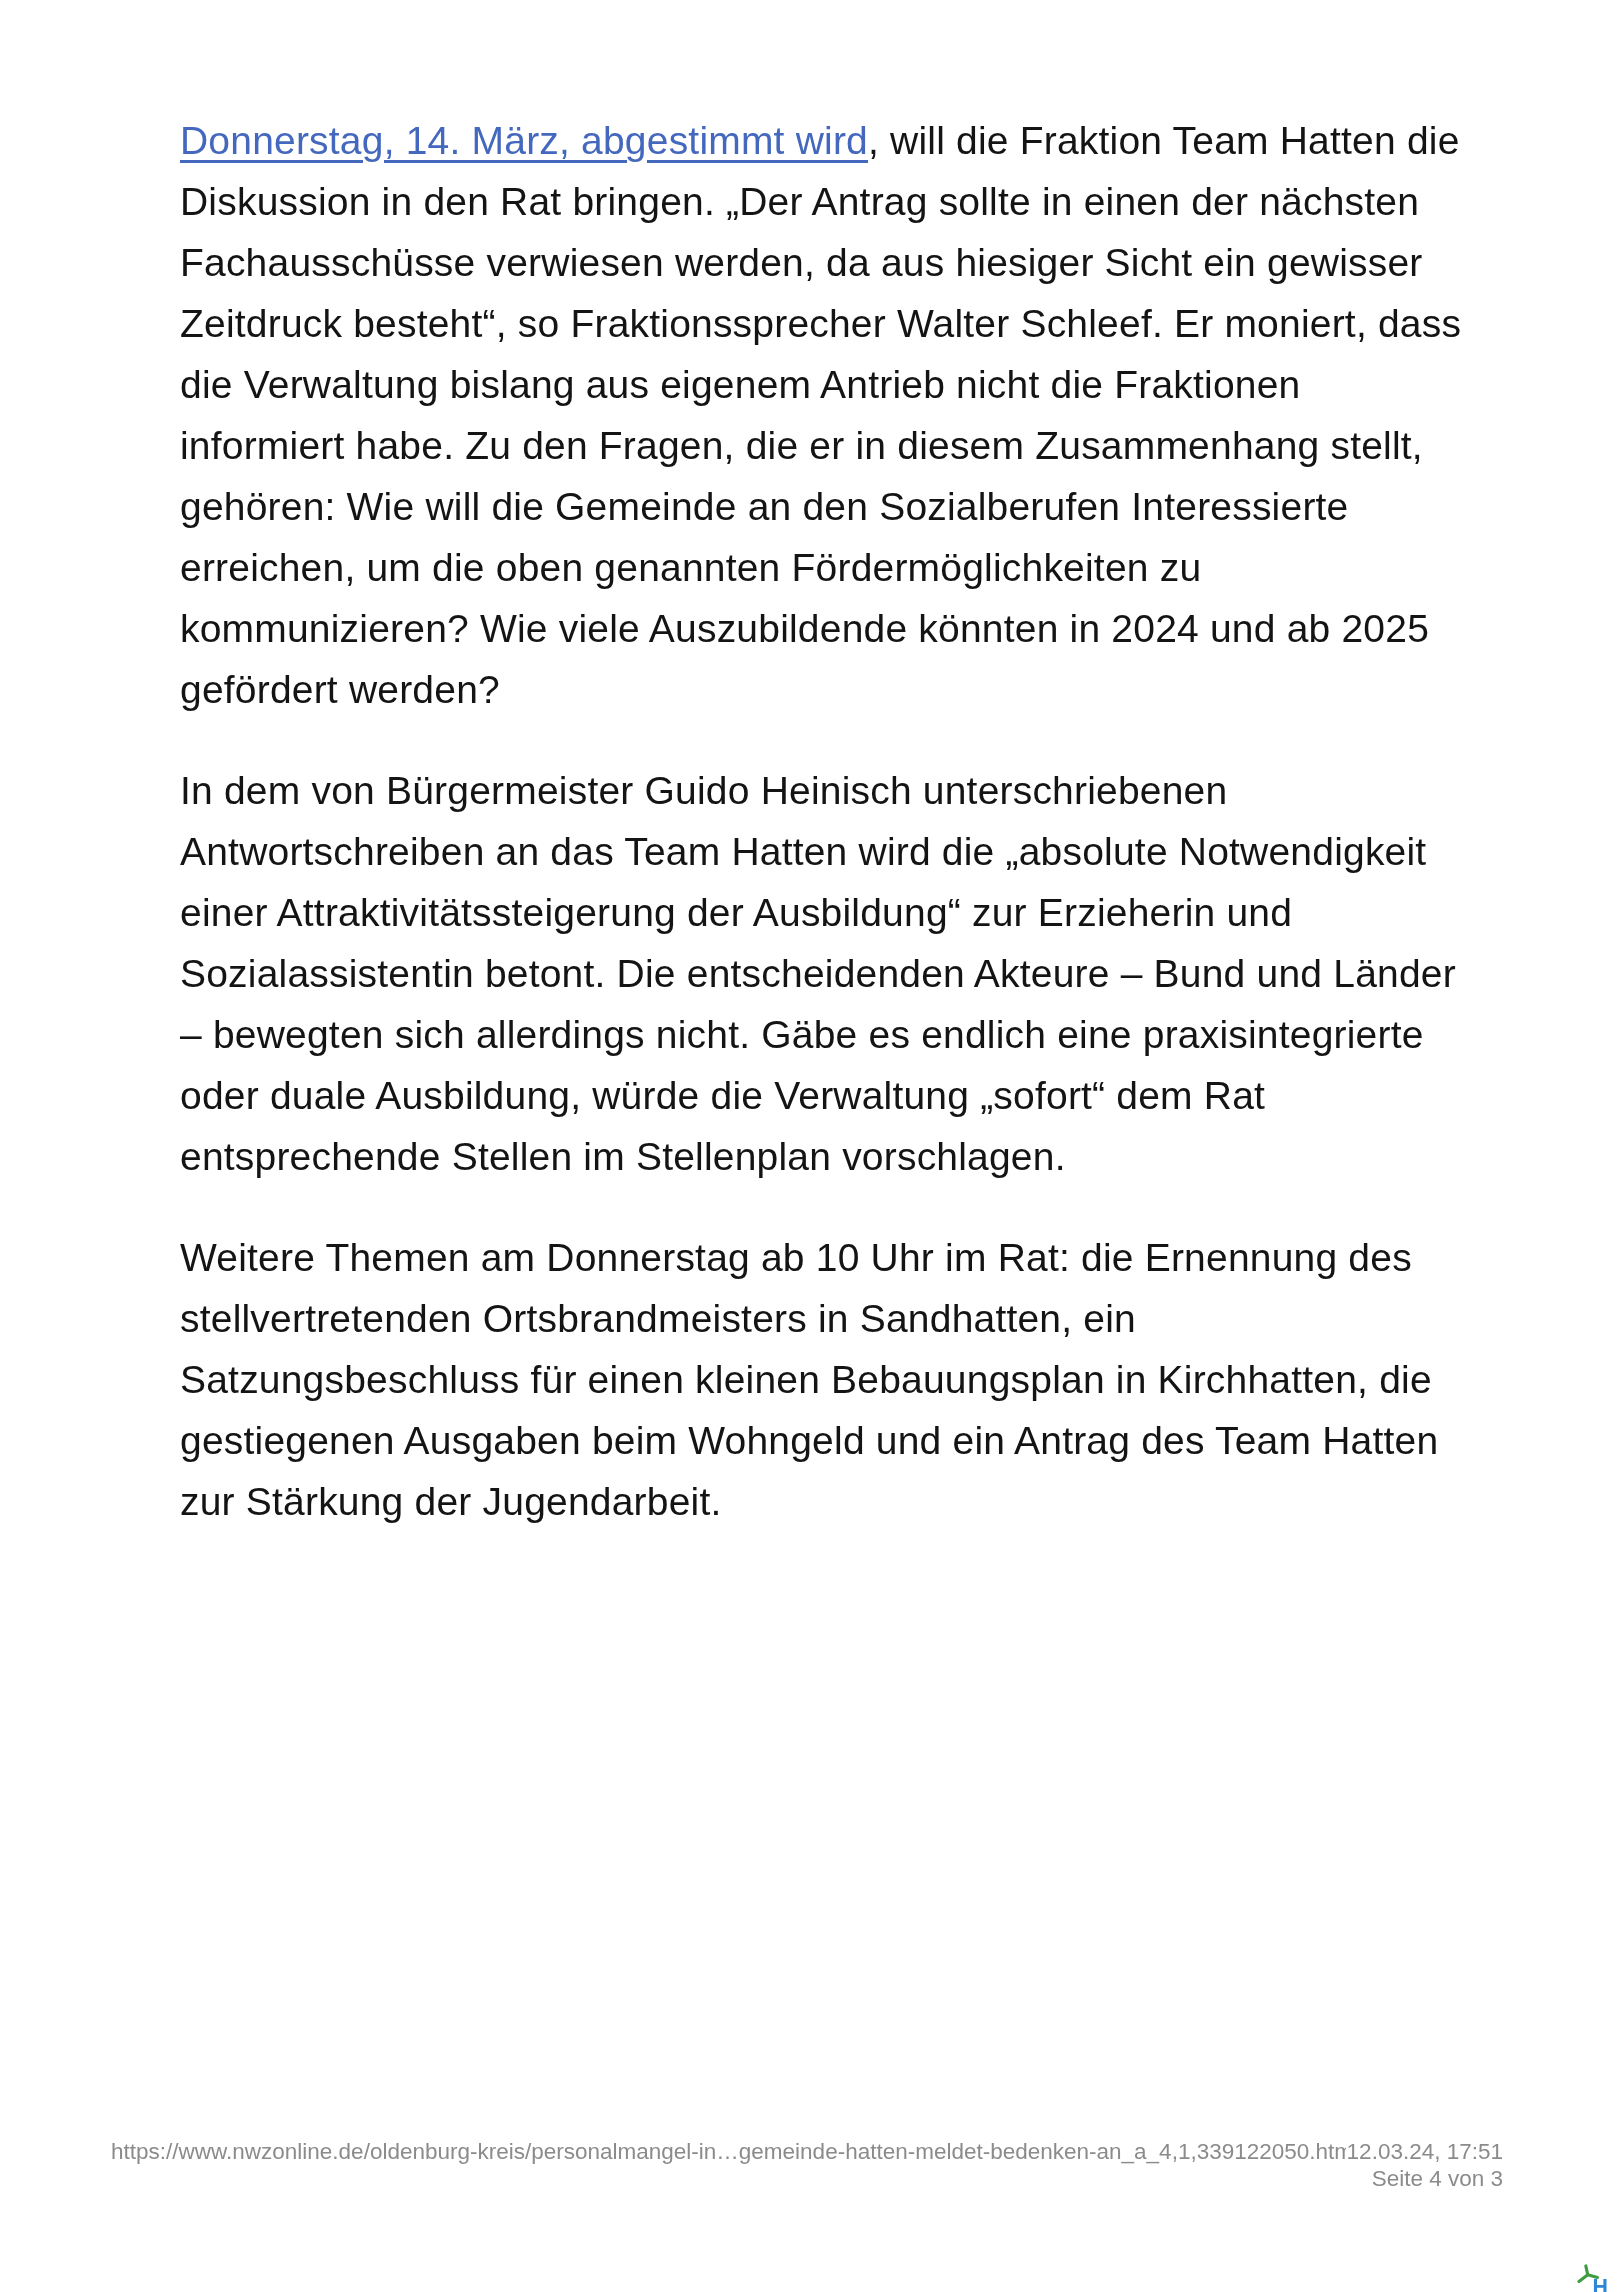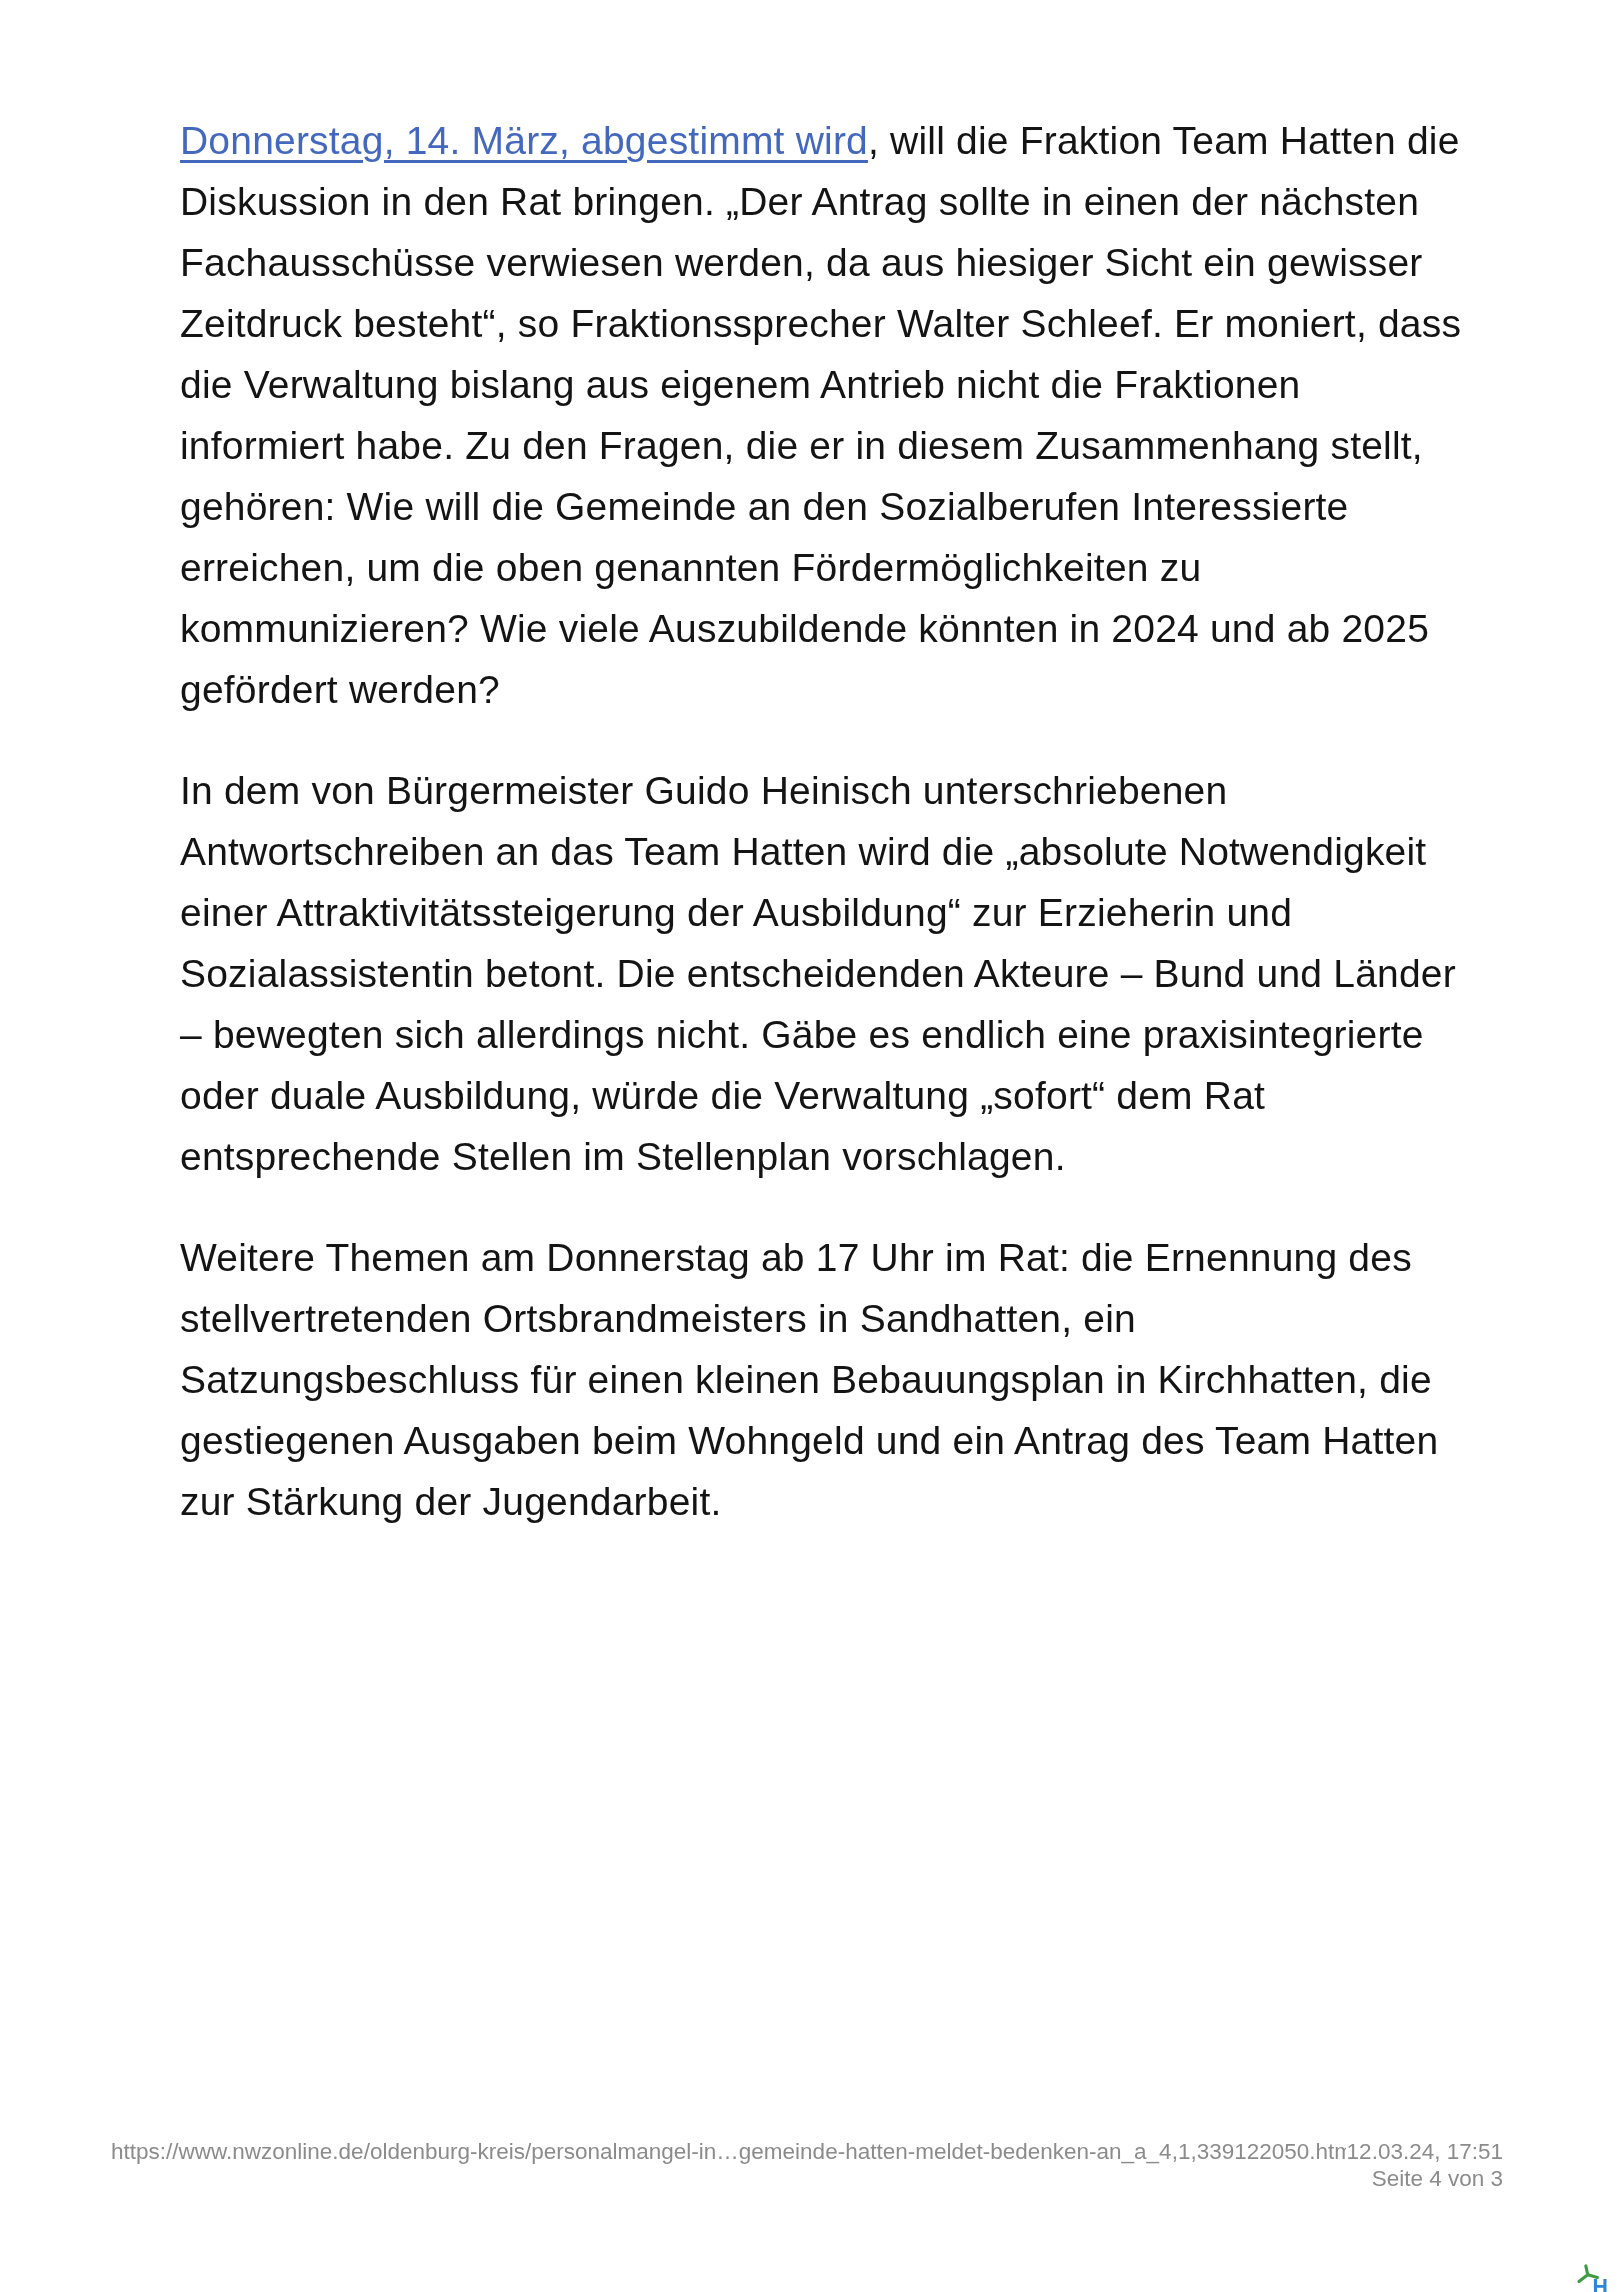--- a/index.html
+++ b/index.html
@@ -67,21 +67,21 @@
 </style>
 </head>
 <body>
 
 <div class="article">
   <p><a>Donnerstag, 14. März, abgestimmt wird</a><span>, will die Fraktion Team Hatten die Diskussion in den Rat bringen. „Der Antrag sollte in einen der nächsten Fachausschüsse verwiesen werden, da aus hiesiger Sicht ein gewisser Zeitdruck besteht“, so Fraktionssprecher Walter Schleef. Er moniert, dass die Verwaltung bislang aus eigenem Antrieb nicht die Fraktionen informiert habe. Zu den Fragen, die er in diesem Zusammenhang stellt, gehören: Wie will die Gemeinde an den Sozialberufen Interessierte erreichen, um die oben genannten Fördermöglichkeiten zu kommunizieren? Wie viele Auszubildende könnten in 2024 und ab 2025 gefördert werden?</span></p>
 
 
   <p>In dem von Bürgermeister Guido Heinisch unterschriebenen Antwortschreiben an das Team Hatten wird die „absolute Notwendigkeit einer Attraktivitätssteigerung der Ausbildung“ zur Erzieherin und Sozialassistentin betont. Die entscheidenden Akteure – Bund und Länder – bewegten sich allerdings nicht. Gäbe es endlich eine praxisintegrierte oder duale Ausbildung, würde die Verwaltung „sofort“ dem Rat entsprechende Stellen im Stellenplan vorschlagen.</p>
 
-  <p>Weitere Themen am Donnerstag ab 17 Uhr im Rat: die Ernennung des stellvertretenden Ortsbrandmeisters in Sandhatten, ein Satzungsbeschluss für einen kleinen Bebauungsplan in Kirchhatten, die gestiegenen Ausgaben beim Wohngeld und ein Antrag des Team Hatten zur Stärkung der Jugendarbeit.</p>
+  <p>Weitere Themen am Donnerstag ab 10 Uhr im Rat: die Ernennung des stellvertretenden Ortsbrandmeisters in Sandhatten, ein Satzungsbeschluss für einen kleinen Bebauungsplan in Kirchhatten, die gestiegenen Ausgaben beim Wohngeld und ein Antrag des Team Hatten zur Stärkung der Jugendarbeit.</p>
 </div>
 
 <div class="page-footer">
   <div class="footer-url">https://www.nwzonline.de/oldenburg-kreis/personalmangel-in…gemeinde-hatten-meldet-bedenken-an_a_4,1,339122050.html</div>
   <div class="footer-right">
     <div>12.03.24, 17:51</div>
     <div>Seite 4 von 3</div>
   </div>
 </div>
 

